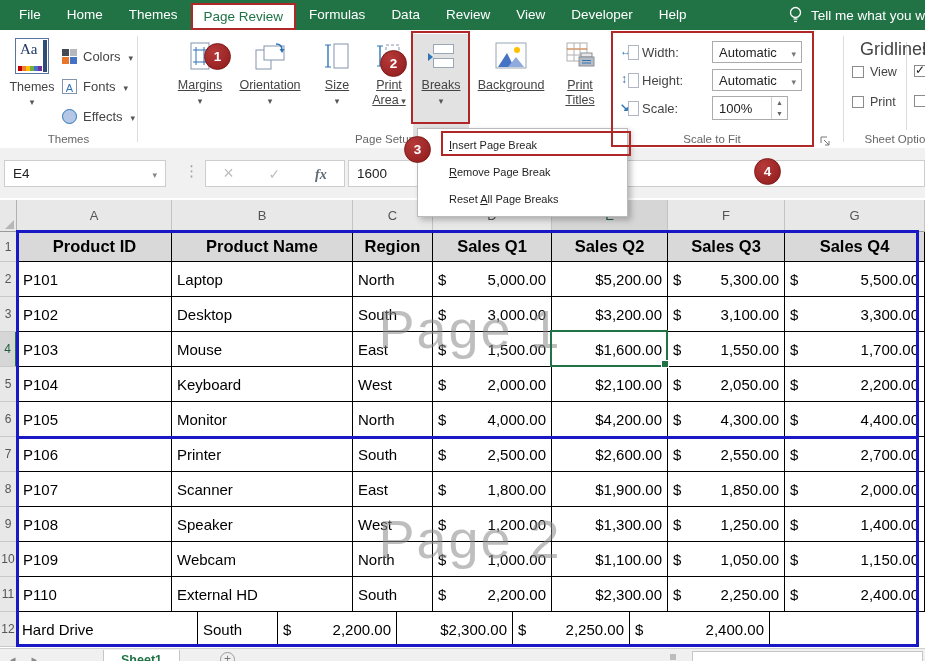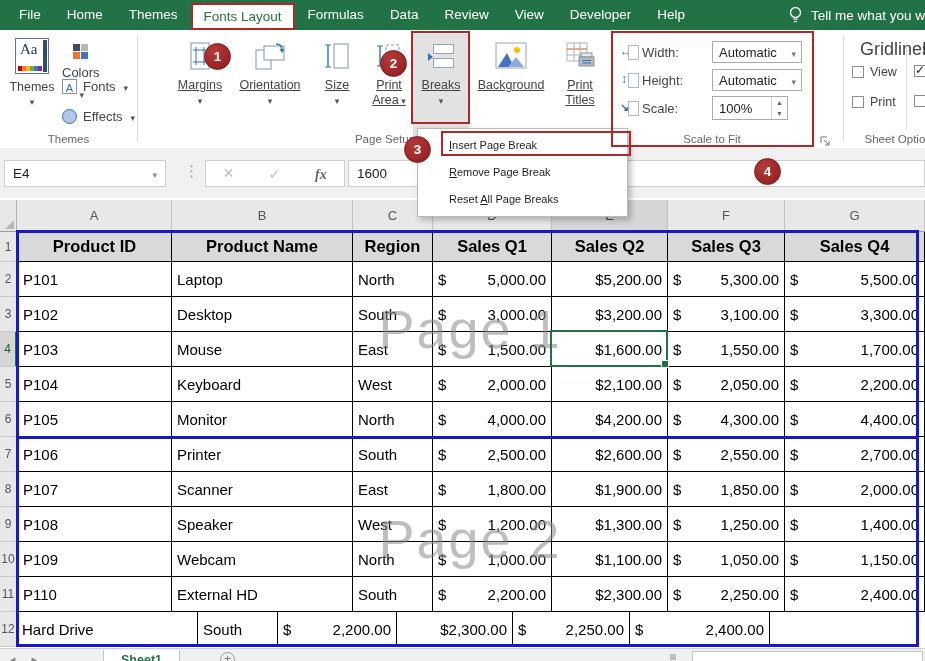--- a/index.html
+++ b/index.html
@@ -154,21 +154,21 @@
   u{text-decoration:underline;}
 </style>
 </head>
 <body>
 
 <div class="tabbar">
   <div class="tabs" id="ribbon-tabs">
       <div class="tab">File</div>
       <div class="tab">Home</div>
       <div class="tab">Themes</div>
-      <div class="tab active">Fonts Layout</div>
+      <div class="tab active">Page Review</div>
       <div class="tab">Formulas</div>
       <div class="tab">Data</div>
       <div class="tab">Review</div>
       <div class="tab">View</div>
       <div class="tab">Developer</div>
       <div class="tab">Help</div>
     </div>
   <div class="tellme">
     <svg class="bulb" width="15" height="18" viewBox="0 0 15 18">
       <circle cx="7.5" cy="6.5" r="5" fill="none" stroke="#fff" stroke-width="1.3"></circle>
@@ -184,21 +184,21 @@
   <div class="vsep" style="left:843px;"></div>
   <div class="vsep" style="left:906px;top:12px;height:88px;"></div>
 
   <div class="bigbtn">
     <div class="themes-icon">
         <span class="bar"></span>
       </div>
     <div class="lbl">Themes</div>
     <div class="chev"></div>
   </div>
-  <div class="mini" style="top:14px;flex-direction:column;">
+  <div class="mini" style="top:14px;">
     <span class="colors-ic">
         <i></i>
         <i></i>
         <i></i>
         <i></i>
       </span>
     <span>Colors</span>
     <span class="chev"></span>
   </div>
   <div class="mini" style="top:44px;">

